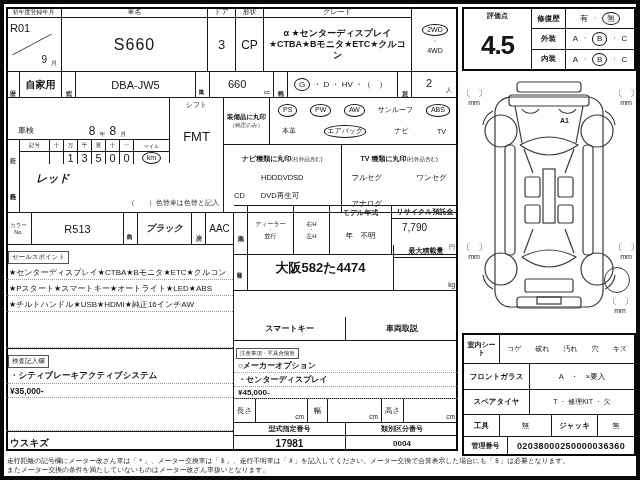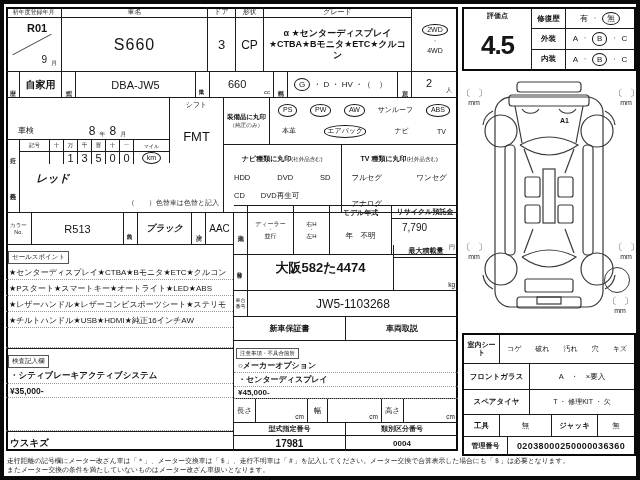--- a/index.html
+++ b/index.html
@@ -35,21 +35,21 @@
 <body>
 
 <div id="sheet">
 
   <div class="abs" style="left:2px;top:3px;width:452px;height:444px;border:2px solid #0a0a0a;pointer-events:none;"></div>
 
   <div class="abs flex" style="left:2px;top:3px;width:452px;height:64px;">
     <div class="col br" style="width:56px;position:relative;">
       <div class="lab bb" style="font-size:6px;padding-top:1px;">初年度登録年月</div>
       <div style="position:relative;flex:1;">
-        <span class="abs" style="left:21px;top:4px;font-size:11px;font-weight:bold;">R01</span>
+        <span class="abs" style="left:4px;top:4px;font-size:11px;">R01</span>
         <div class="abs" style="left:4px;top:26px;width:44px;height:1px;background:#444;transform:rotate(-28deg);"></div>
         <span class="abs" style="right:14px;bottom:6px;font-size:10px;">9</span>
         <span class="abs" style="right:4px;bottom:3px;font-size:6px;">月</span>
       </div>
     </div>
     <div class="col br" style="width:146px;">
       <div class="lab bb">車名</div>
       <div class="cc" style="flex:1;font-size:16px;letter-spacing:1px;">S660</div>
     </div>
     <div class="col br" style="width:28px;">
@@ -157,21 +157,21 @@
         <span style="font-size:7px;">TV</span>
       </div>
     </div>
   </div>
 
   <div class="abs flex" style="left:220px;top:141px;width:234px;height:68px;border-right:1px solid #1c1c1c;border-bottom:1px solid #1c1c1c;">
     <div class="col br" style="width:118px;padding:2px 6px;">
       <div style="text-align:center;">
         <span style="font-size:7px;font-weight:bold;">ナビ種類に丸印</span><span style="font-size:5.5px;">(社外品含む)</span>
       </div>
-      <div class="flex" style="margin-top:8px;justify-content:space-between;padding:0 4px;">
+      <div class="flex" style="margin-top:8px;justify-content:center;padding:0 4px;">
         <span style="font-size:7.5px;">HDD</span>
         <span style="font-size:7.5px;">DVD</span>
         <span style="font-size:7.5px;">SD</span>
       </div>
       <div class="flex" style="margin-top:9px;gap:16px;padding:0 4px;">
         <span style="font-size:7.5px;">CD</span>
         <span style="font-size:7.5px;">DVD再生可</span>
       </div>
     </div>
     <div class="col" style="width:116px;padding:2px 6px;">
@@ -205,21 +205,20 @@
     <div class="vlab br" style="width:14px;font-size:5.5px;">内装色</div>
     <div class="cc br" style="width:54px;font-size:9px;font-style:italic;font-weight:bold;">ブラック</div>
     <div class="vlab br" style="width:14px;">冷房</div>
     <div class="cc" style="flex:1;font-size:10px;">AAC</div>
   </div>
 
   <div class="abs col" style="left:2px;top:241px;width:228px;height:104px;border-right:1px solid #1c1c1c;border-bottom:1px solid #1c1c1c;">
     <div><span class="chip">セールスポイント</span></div>
     <div class="sales-line dotline">★センターディスプレイ★CTBA★Bモニタ★ETC★クルコン</div>
     <div class="sales-line dotline">★Pスタート★スマートキー★オートライト★LED★ABS</div>
-    <div class="sales-line dotline">★レザーハンドル★レザーコンビスポーツシート★ステリモ</div>
     <div class="sales-line dotline">★チルトハンドル★USB★HDMI★純正16インチAW</div>
     <div class="dotline" style="flex:1;"></div>
   </div>
 
   <div class="abs col" style="left:2px;top:345px;width:228px;height:82px;border-right:1px solid #1c1c1c;">
     <div><span class="chip">検査記入欄</span></div>
     <div class="note-line dotline">・シティブレーキアクティブシステム</div>
     <div class="note-line dotline">¥35,000-</div>
     <div class="dotline" style="flex:1;"></div>
   </div>
@@ -257,30 +256,23 @@
     <div class="vlab br" style="width:14px;font-size:5.5px;">登録番号</div>
     <div class="cc br" style="width:146px;font-size:13px;font-weight:bold;">大阪582た4474</div>
     <div class="col" style="flex:1;">
       <div class="lab bb" style="font-weight:bold;padding:1px 0;">最大積載量</div>
       <div style="flex:1;position:relative;">
         <span class="abs" style="right:3px;bottom:2px;font-size:6.5px;">kg</span>
       </div>
     </div>
   </div>
 
-  <div class="abs flex" style="left:230px;top:287px;width:224px;height:26px;border-bottom:1px solid #1c1c1c;">
-    <div class="col cc br" style="width:14px;line-height:1.1;">
-      <span style="font-size:5px;">車台</span>
-      <span style="font-size:5px;">番号</span>
-    </div>
-    <div class="cc" style="flex:1;font-size:12px;">JW5-1103268</div>
-  </div>
 
   <div class="abs flex" style="left:230px;top:313px;width:224px;height:24px;border-bottom:1px solid #1c1c1c;">
-    <div class="cc br" style="width:112px;font-size:8px;font-weight:bold;">新車保証書</div>
+    <div class="cc br" style="width:112px;font-size:8px;font-weight:bold;">スマートキー</div>
     <div class="cc" style="flex:1;font-size:8px;font-weight:bold;">車両取説</div>
   </div>
 
   <div class="abs col" style="left:230px;top:337px;width:224px;height:58px;border-bottom:1px solid #1c1c1c;">
     <div><span class="chip" style="font-size:5.5px;">注意事項・不具合箇所</span></div>
     <div class="note-line dotline" style="font-size:8px;padding:1px 4px;">○メーカーオプション</div>
     <div class="note-line dotline" style="font-size:8px;padding:1px 4px;">・センターディスプレイ</div>
     <div class="note-line dotline" style="font-size:8px;padding:1px 4px;">¥45,000-</div>
   </div>
 

